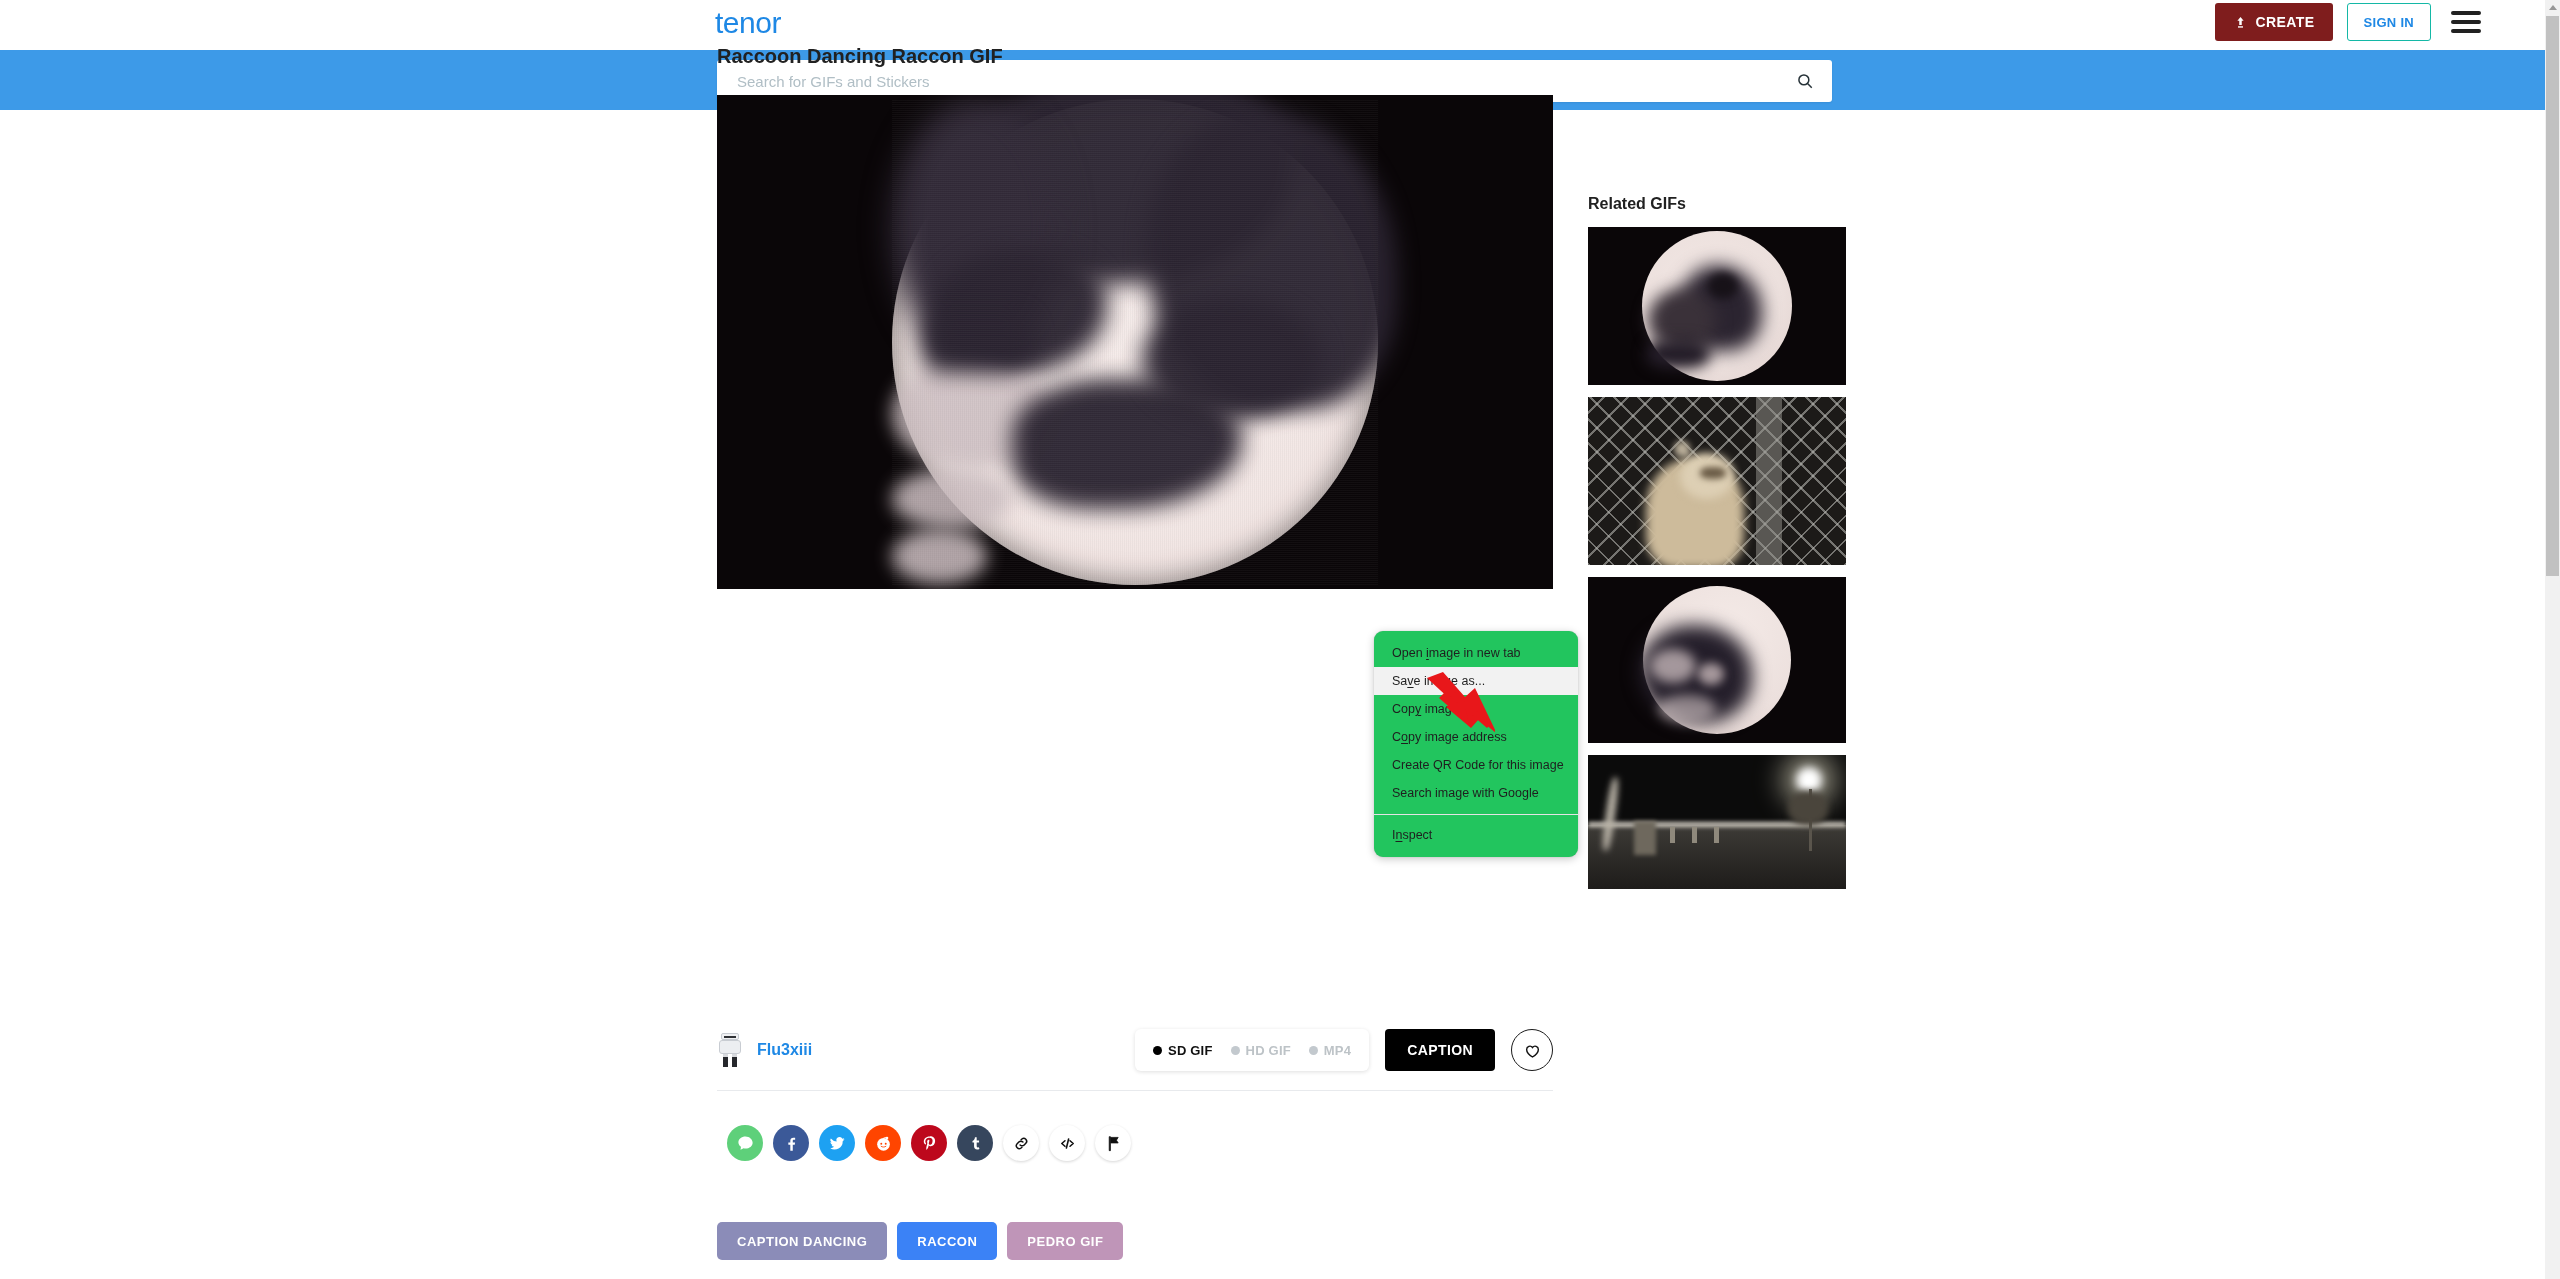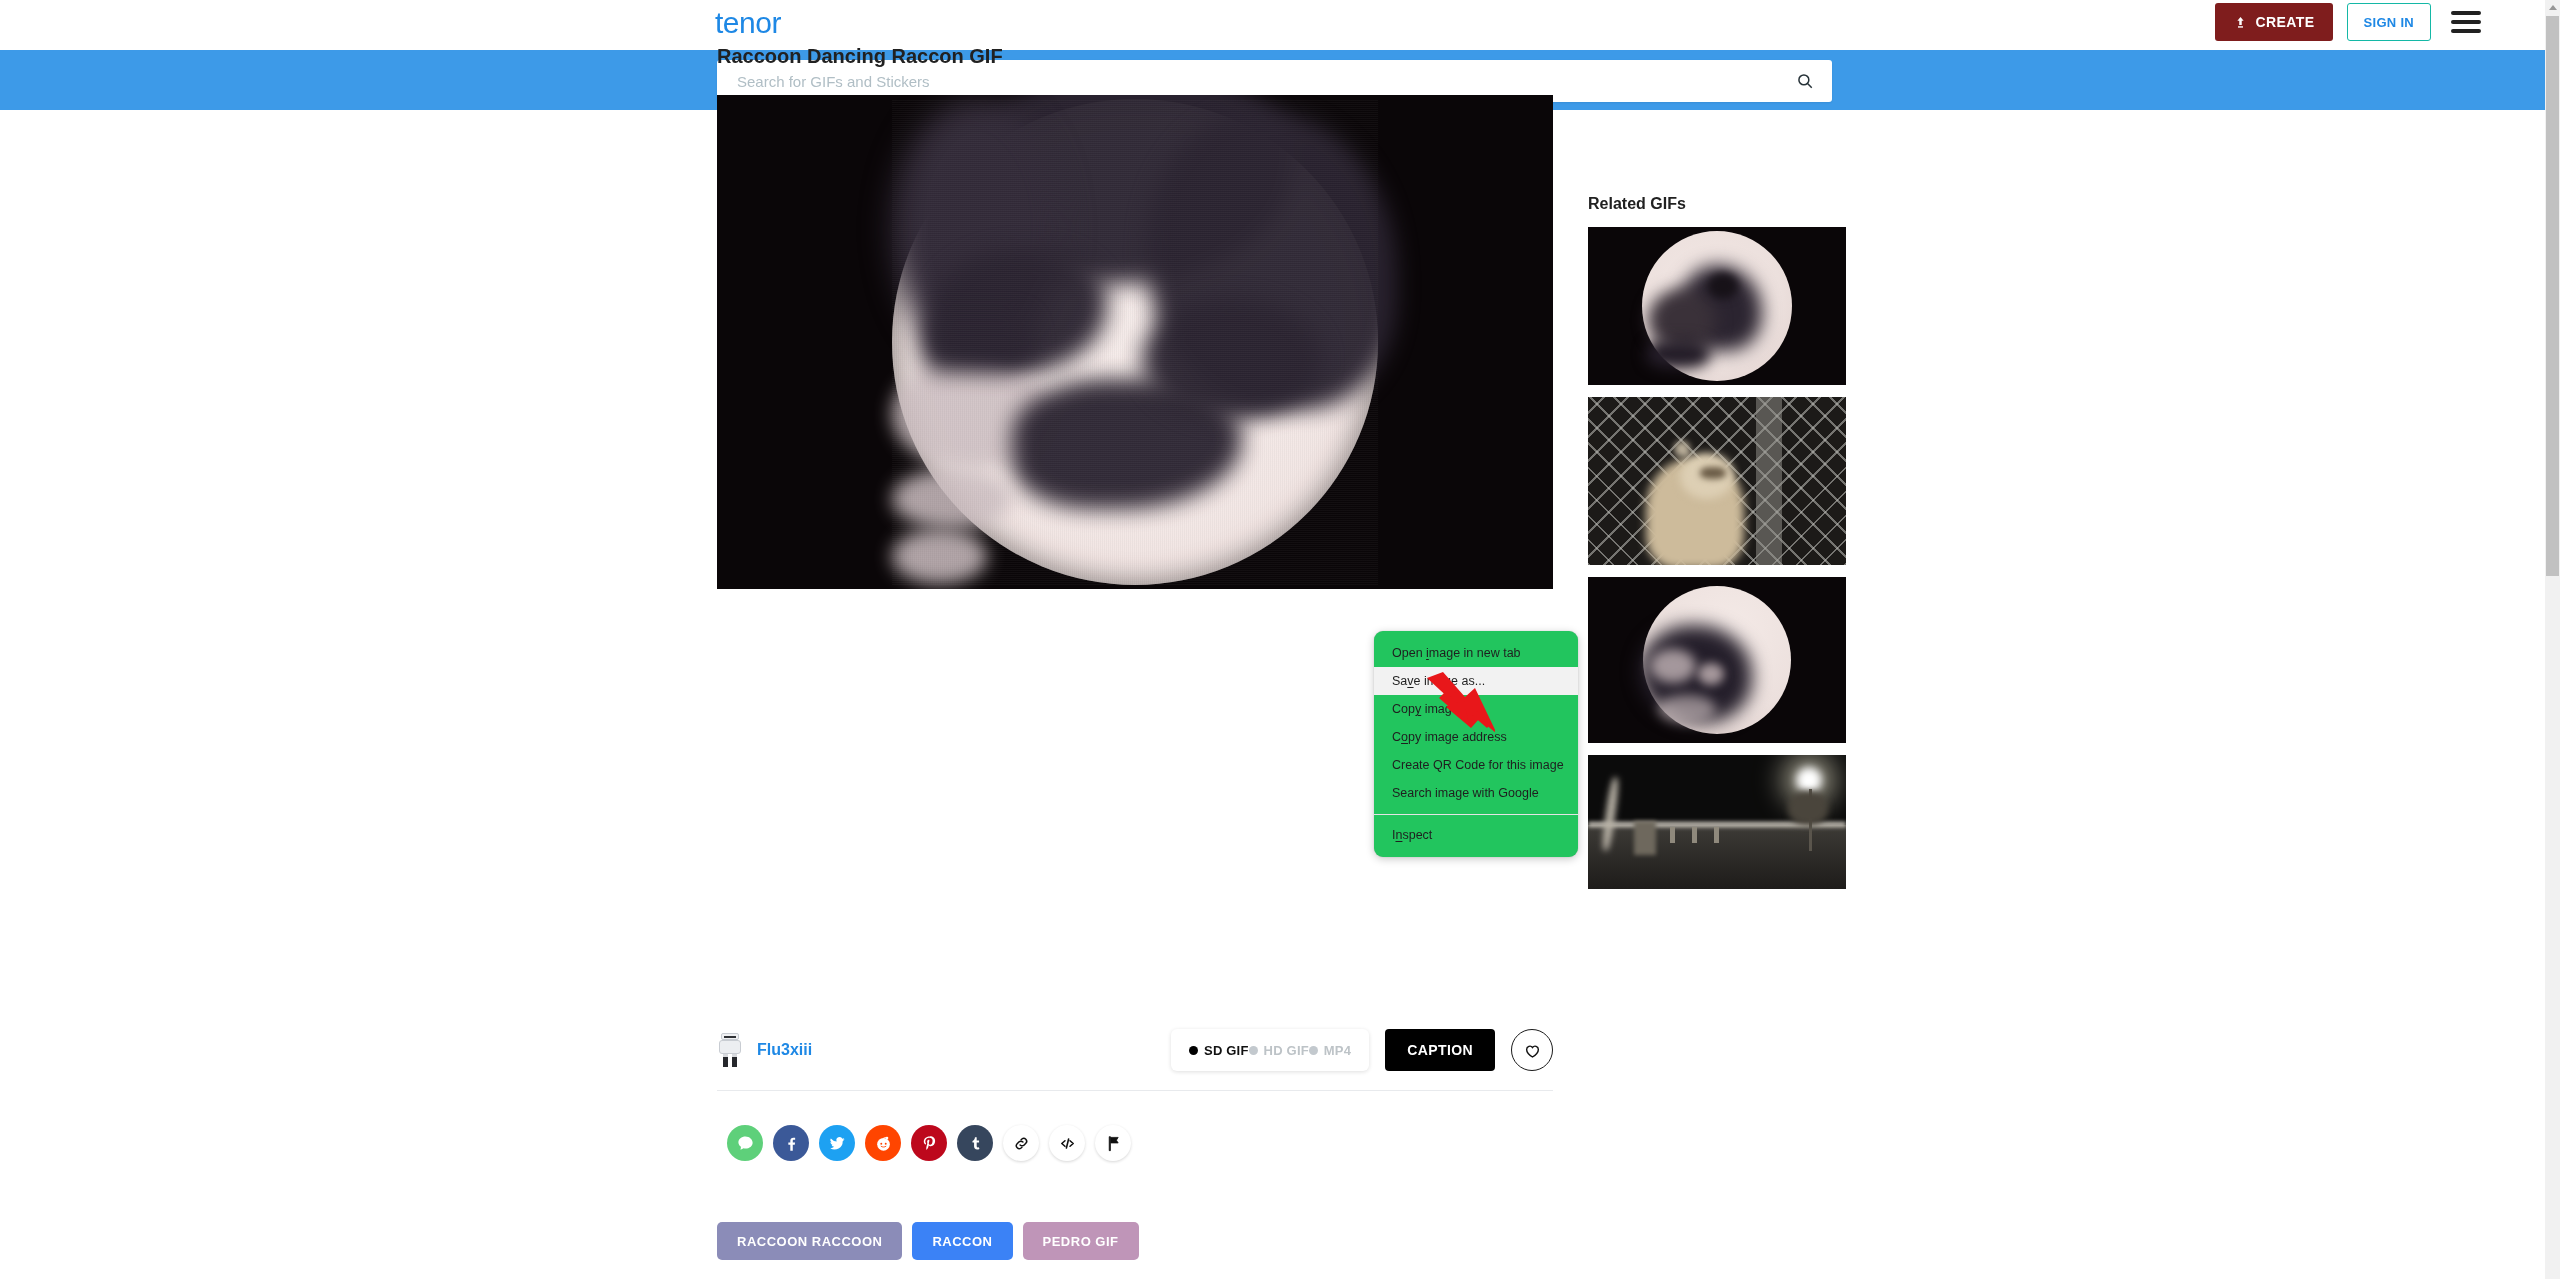--- a/index.html
+++ b/index.html
@@ -173,21 +173,21 @@
     font-size: 16px; font-weight: 700; color: #1e88e5;
     cursor: pointer;
   }
   .meta-right {
     margin-left: auto; display: flex; align-items: center; gap: 16px;
   }
   .format-box {
     background: #fff; border-radius: 6px;
     box-shadow: 0 1px 4px rgba(0,0,0,.13);
     height: 42px; display: flex; align-items: center;
-    padding: 0 18px; 
+    padding: 0 18px; gap: 18px;
   }
   .format-opt {
     display: flex; align-items: center; gap: 6px;
     font-size: 13px; font-weight: 700; letter-spacing: .2px;
     color: #bdc3c7; cursor: pointer;
   }
   .format-opt.active { color: #111; }
   .dot { width: 9px; height: 9px; border-radius: 50%; background: #c3c9ce; }
   .format-opt.active .dot { background: #000; }
   .btn-caption {
@@ -472,21 +472,21 @@
     </div>
     <div class="share-btn sb-plain">
       <svg viewBox="0 0 24 24">
         <path fill="#111" d="M6.6 3.4h1.5V21H6.6z"></path>
         <path fill="#111" d="M8.6 4.3h9.3l-2.2 3.5 2.2 3.5H8.6z"></path>
       </svg>
     </div>
   </div>
 
 <div class="tag-row">
-    <div class="tag" style="background: rgb(139, 140, 184);">RACCOON RACCOON</div>
+    <div class="tag" style="background: rgb(139, 140, 184);">CAPTION DANCING</div>
     <div class="tag" style="background: #3b82f6;">RACCON</div>
     <div class="tag" style="background: rgb(191, 149, 184);">PEDRO GIF</div>
   </div>
 
 <div class="related">
   <div class="related-title">Related GIFs</div>
   <div class="related-list">
       <div class="thumb thumb-1">
     <div style="position:absolute;inset:0;background:#0a0608"></div>
     <div class="t-circle" style="width:150px;height:150px;background:radial-gradient(circle at 42% 40%,#f2e7e4 0%,#ece0dd 60%,#e3d4d1 88%,#120d0e 100%)"></div>

